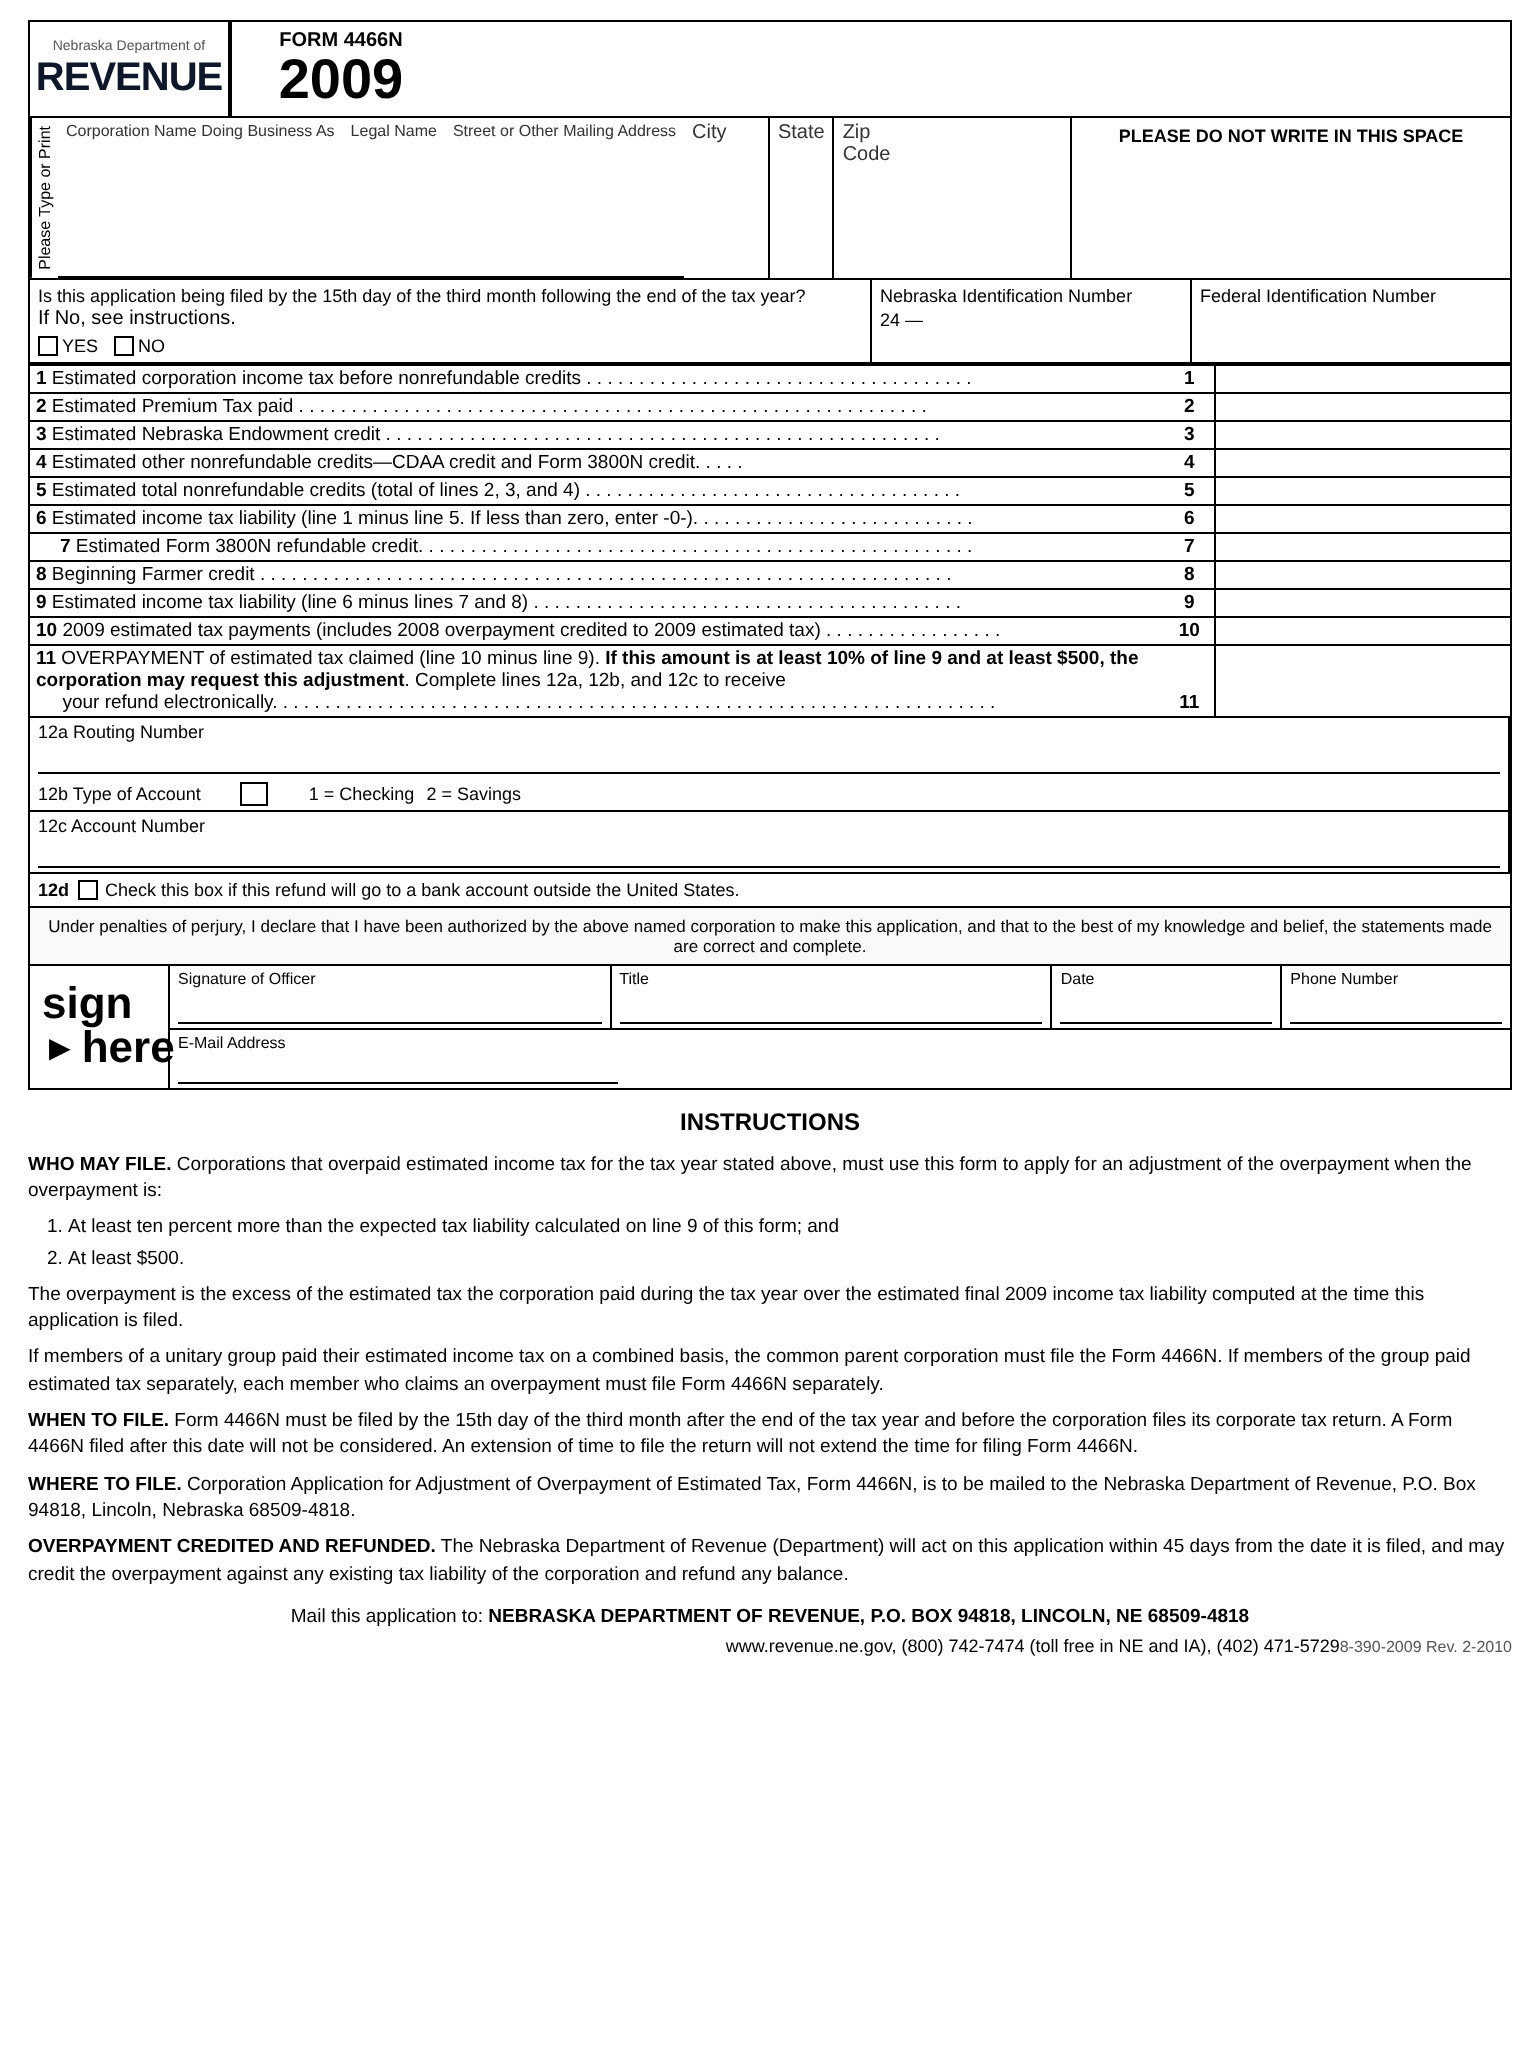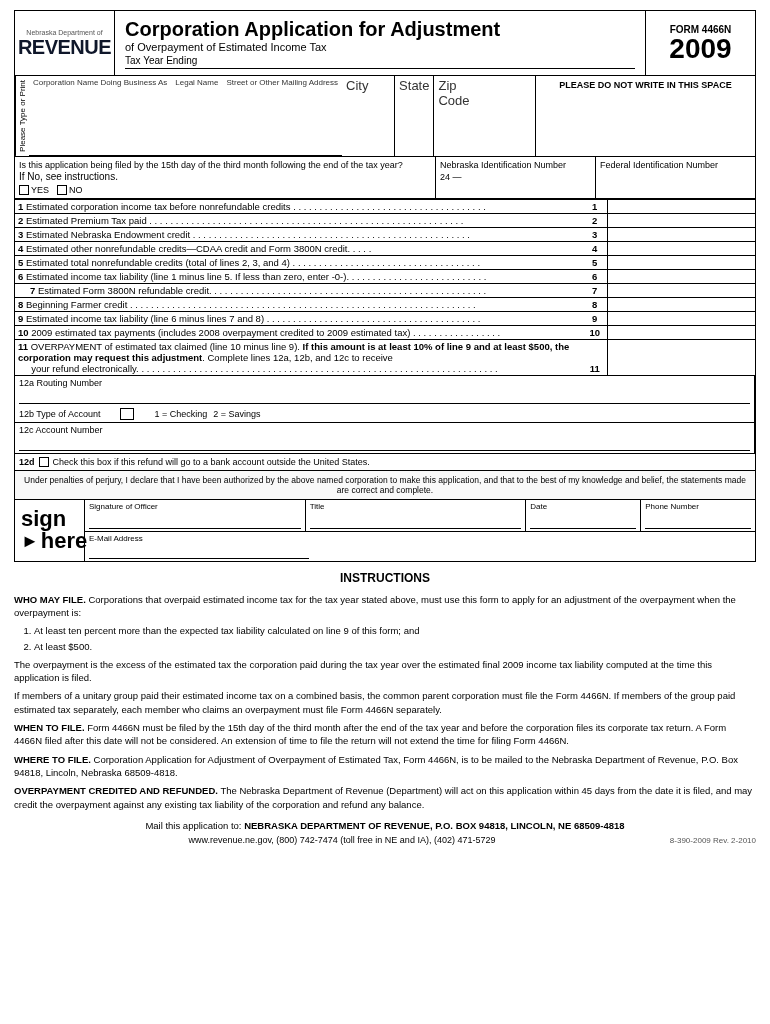--- a/index.html
+++ b/index.html
@@ -120,21 +120,21 @@
     }
     .addr-row-city {
       display: flex;
       flex-direction: row;
       border-bottom: none;
       min-height: 22px;
     }
     .addr-city { flex: 2; padding: 2px 4px; border-right: 1px solid #000; display: flex; flex-direction: column; }
     .addr-state { flex: 1; padding: 2px 4px; border-right: 1px solid #000; display: flex; flex-direction: column; }
     .addr-zip { flex: 1; padding: 2px 4px; display: flex; flex-direction: column; }
-    .addr-city label, .addr-state label, .addr-zip label { font-size: 13px; color: #333; }
+    .addr-city label, .addr-state label, .addr-zip label { font-size: 10px; color: #333; }
     .do-not-write {
       width: 220px;
       border-left: 1px solid #000;
       padding: 4px;
       font-size: 9px;
       font-weight: bold;
       text-align: center;
       display: flex;
       align-items: flex-start;
       justify-content: center;
@@ -341,37 +341,32 @@
       text-align: center;
     }
     .footer-web {
       text-align: center;
       font-size: 9px;
       margin-top: 2px;
       display: flex;
       justify-content: space-between;
       align-items: center;
     }
-    .footer-web span:first-child { flex:1; text-align: center; }
+    .footer-web span:first-child { flex:1; text-align: right; }
     .footer-web .rev { font-size: 8px; color: #555; }
   </style>
 </head>
 <body>
 
 <div class="page">
 
   <div class="header">
     <div class="header-logo">
       <div class="logo-top">Nebraska Department of</div>
       <div class="logo-revenue">REVENUE</div>
-    </div>
-    <div class="header-title">
-      <h1>Corporation Application for Adjustment</h1>
-      <div class="subtitle">of Overpayment of Estimated Income Tax</div>
-      <div class="taxyear">Tax Year Ending</div>
     </div>
     <div class="header-form">
       <div class="form-label">FORM 4466N</div>
       <div class="form-year">2009</div>
     </div>
   </div>
 
   <div class="address-section">
     <div class="side-label">Please Type or Print</div>
     <div class="address-fields">

